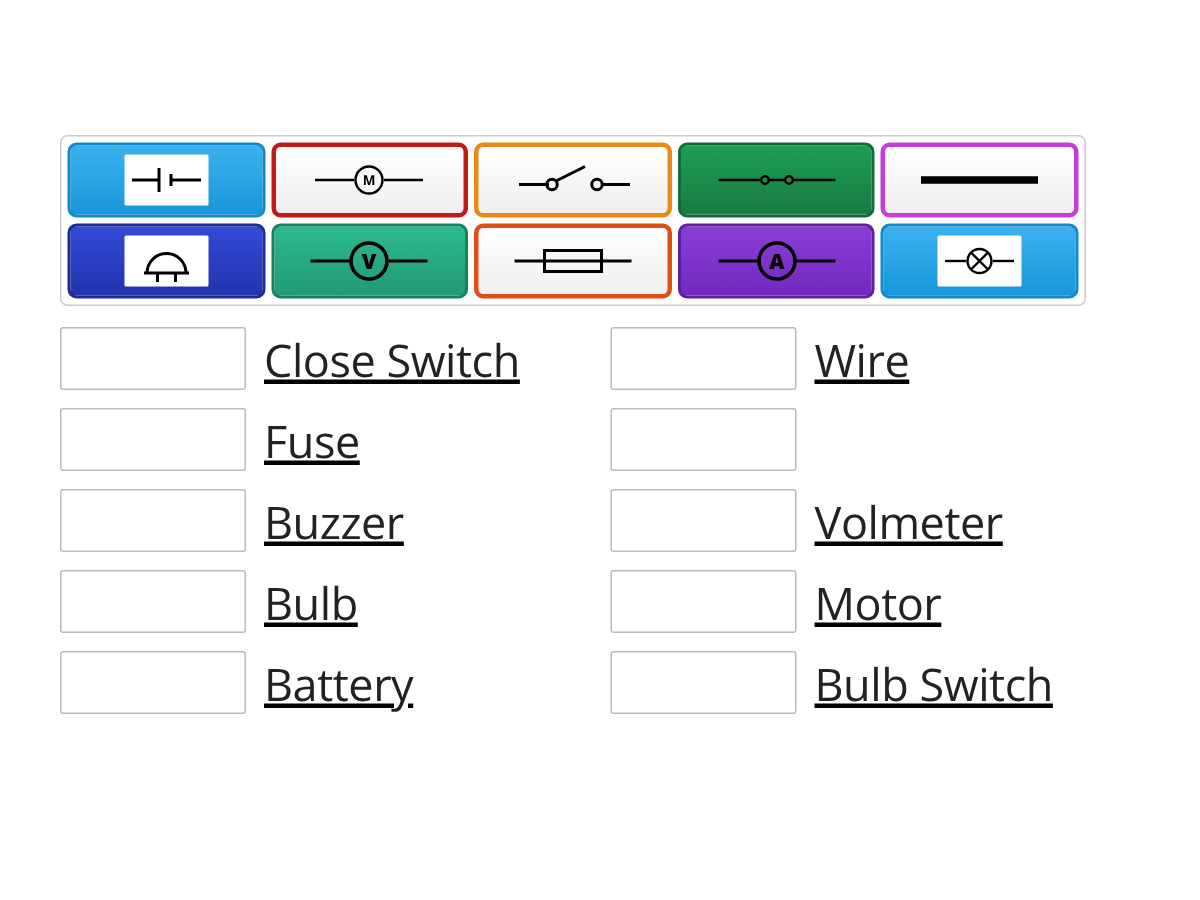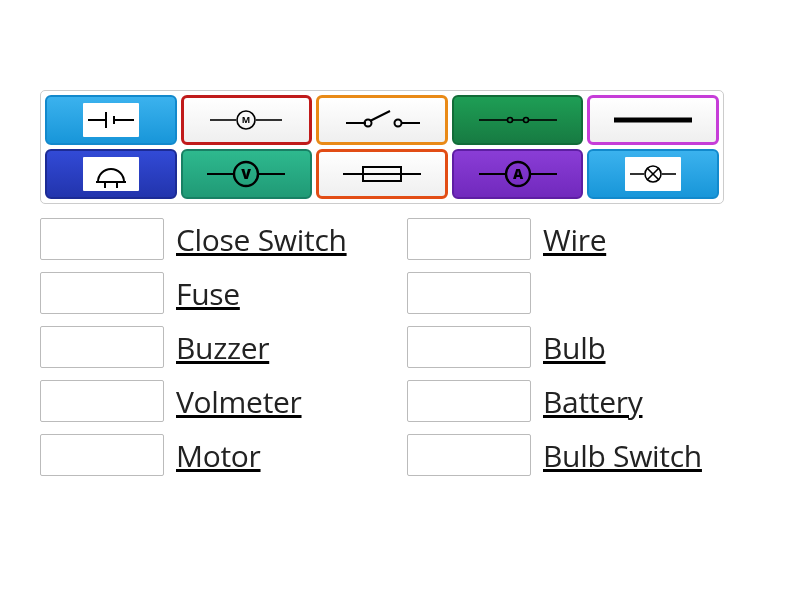--- a/index.html
+++ b/index.html
@@ -207,36 +207,36 @@
     <div class="answer-row">
       <div class="drop-slot"></div>
     </div>
 
     <div class="answer-row">
       <div class="drop-slot"></div>
       <span class="label">Buzzer</span>
     </div>
     <div class="answer-row">
       <div class="drop-slot"></div>
+      <span class="label">Volmeter</span>
+    </div>
+
+    <div class="answer-row">
+      <div class="drop-slot"></div>
       <span class="label">Bulb</span>
     </div>
-
-    <div class="answer-row">
-      <div class="drop-slot"></div>
-      <span class="label">Volmeter</span>
-    </div>
+    <div class="answer-row">
+      <div class="drop-slot"></div>
+      <span class="label">Motor</span>
+    </div>
+
     <div class="answer-row">
       <div class="drop-slot"></div>
       <span class="label">Battery</span>
     </div>
-
-    <div class="answer-row">
-      <div class="drop-slot"></div>
-      <span class="label">Motor</span>
-    </div>
     <div class="answer-row">
       <div class="drop-slot"></div>
       <span class="label">Bulb Switch</span>
     </div>
 
   </div>
 
 </div>
 
 </body></html>

